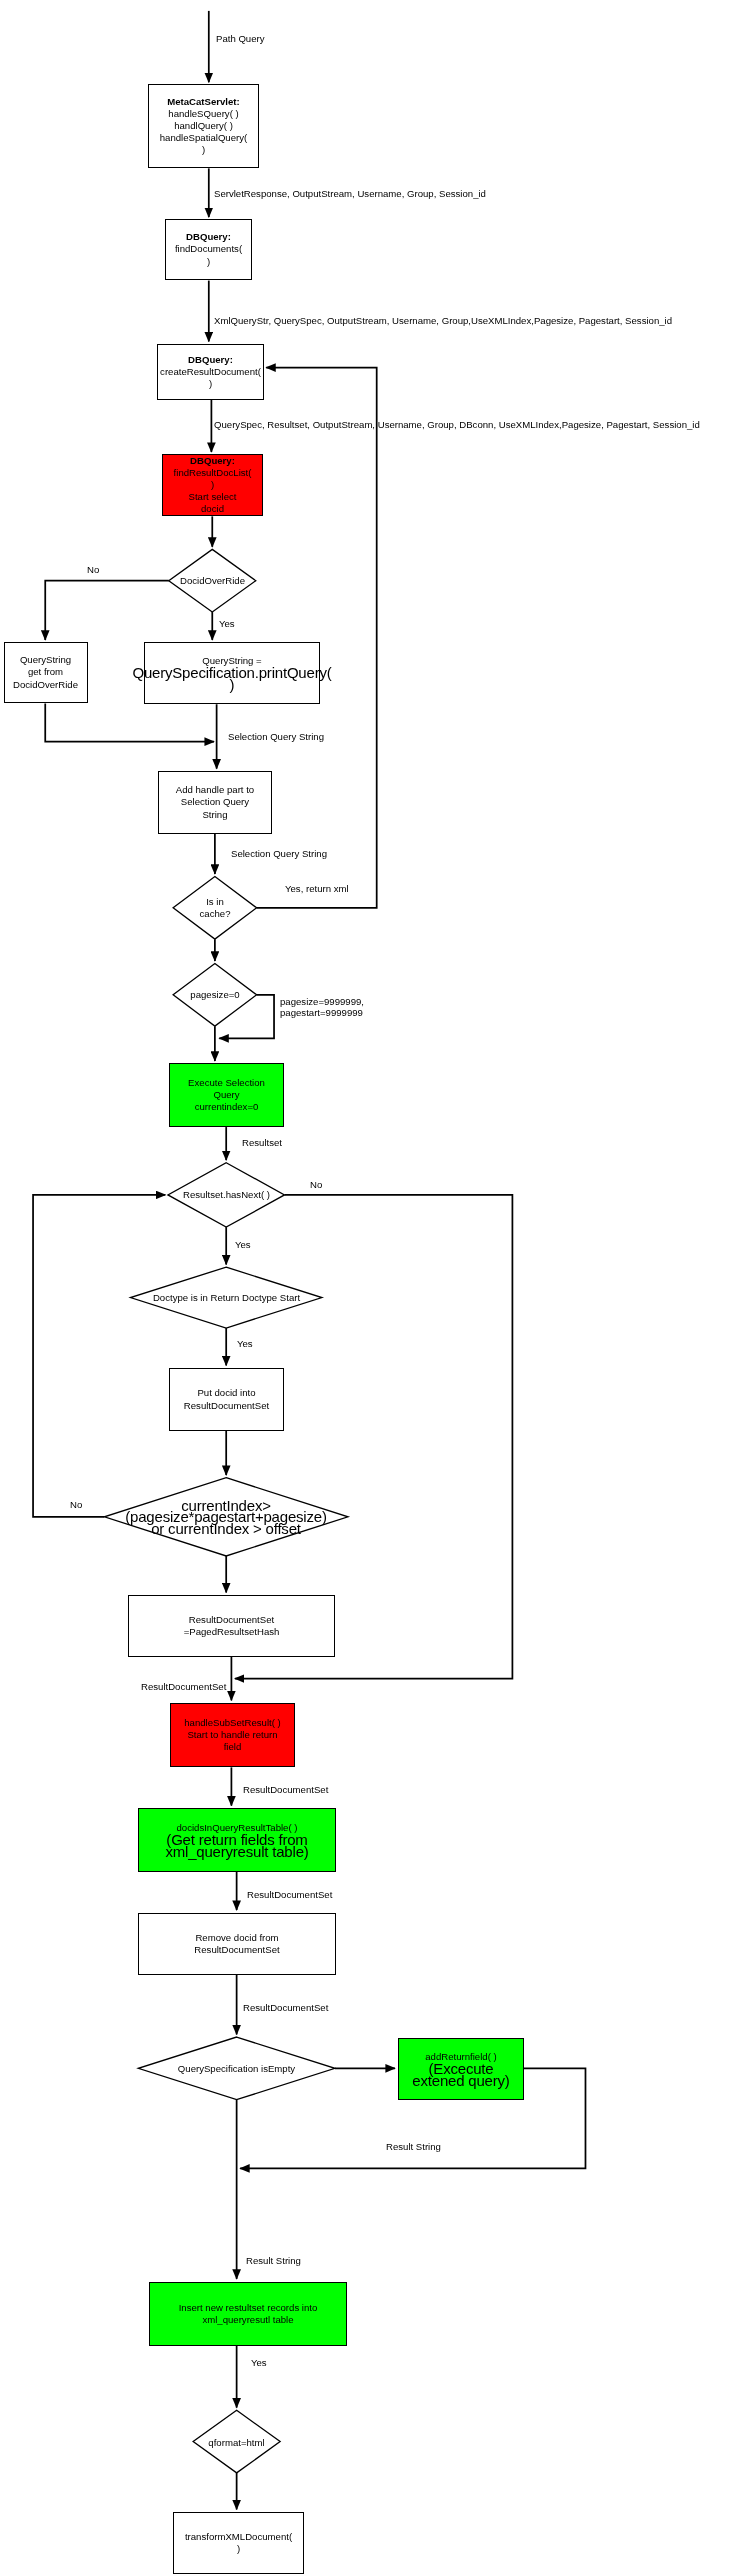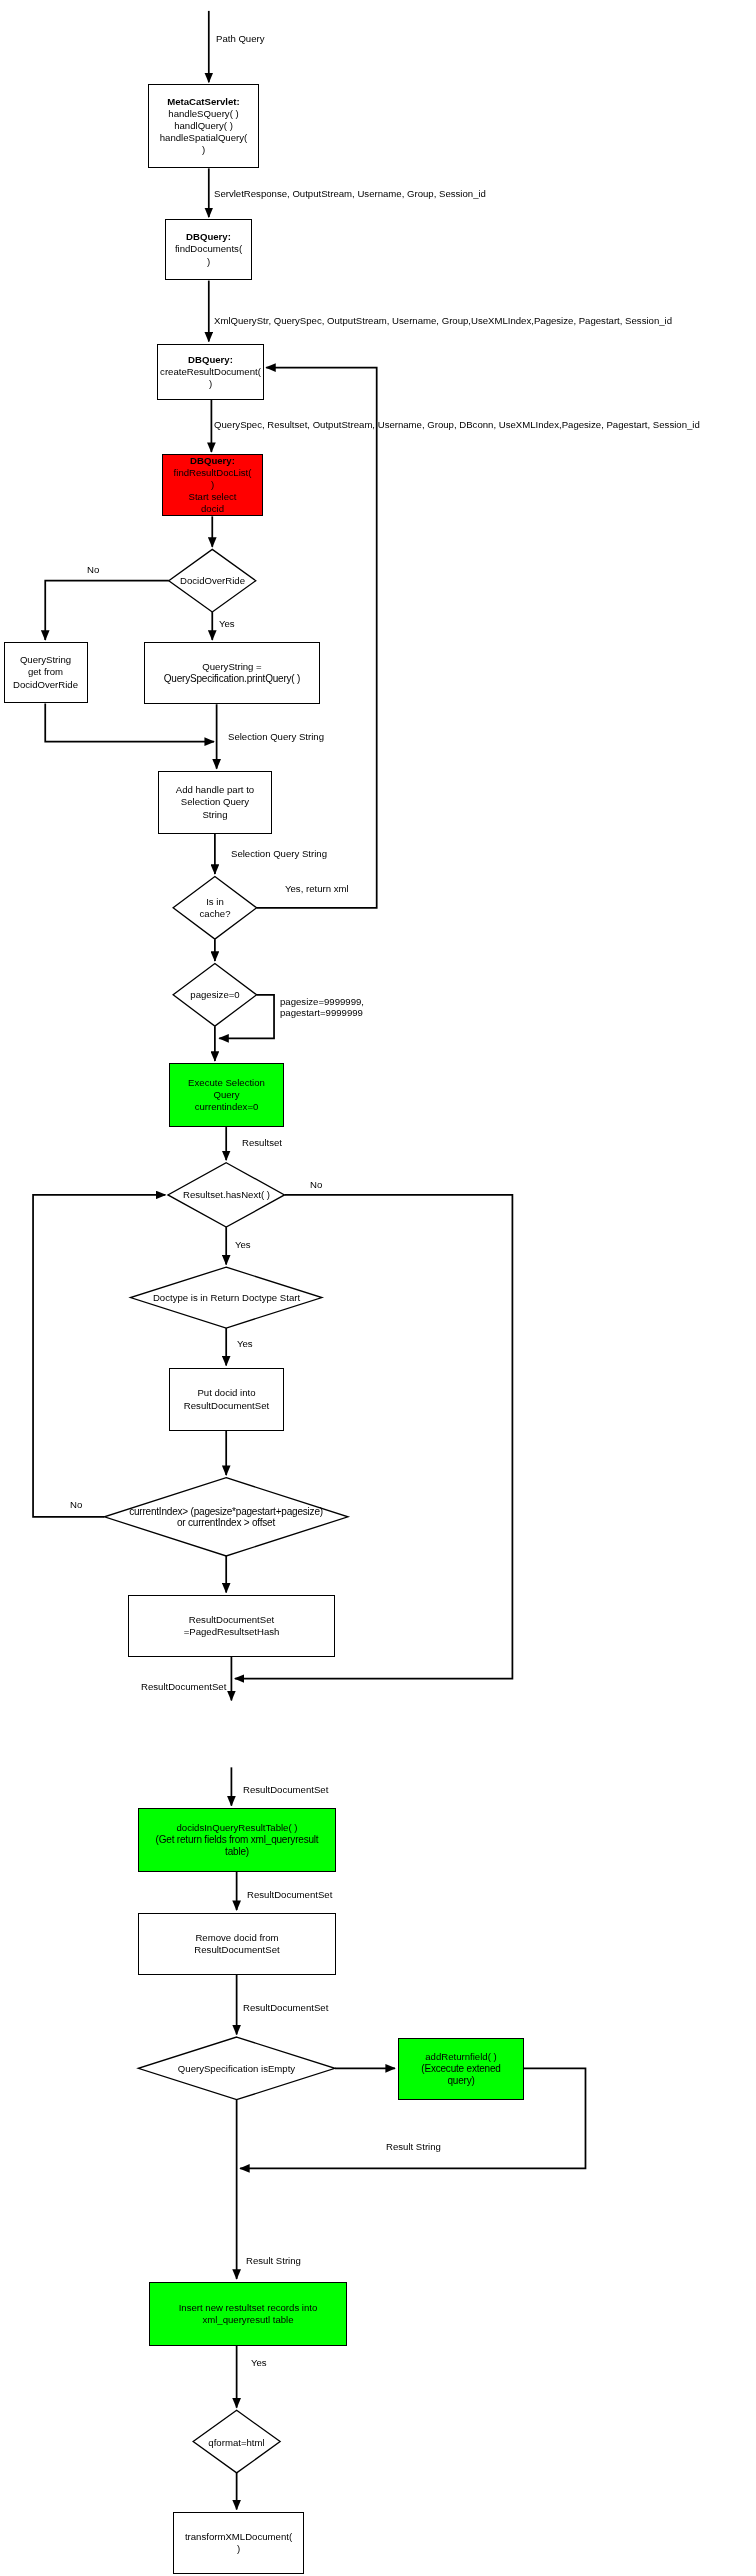--- a/index.html
+++ b/index.html
@@ -5,21 +5,21 @@
   html,body{margin:0;padding:0;background:#fff;}
   .canvas{position:relative;width:756px;height:2576px;background:#fff;
           font-family:"Liberation Sans",sans-serif;font-size:9.6px;color:#000;overflow:hidden;}
   svg.wires{position:absolute;left:0;top:0;}
   .box{position:absolute;border:1.7px solid #000;background:#fff;box-sizing:border-box;
        display:flex;flex-direction:column;align-items:center;justify-content:center;
        text-align:center;line-height:12.2px;padding:13px;}
   .box.red{background:var(--red,#ff0000);}
   .box.green{background:var(--green,#00ff00);}
   .bt{font-weight:bold;}
-  .tight{font-size:10px;letter-spacing:-0.2px;}
+  .tight{font-size:15px;letter-spacing:-0.2px;}
   .dlbl{position:absolute;display:flex;flex-direction:column;align-items:center;justify-content:center;
         text-align:center;line-height:11.3px;pointer-events:none;}
   .lbl{position:absolute;white-space:nowrap;line-height:11.3px;}
 </style>
 </head>
 <body>
 
 <div class="canvas">
 
   <svg class="wires" width="756" height="2576" viewBox="0 0 869 2960">
@@ -118,20 +118,24 @@
 
   <div class="box" style="left:169px;top:1368px;width:115px;height:63px">
     <div>Put docid into</div>
     <div>ResultDocumentSet</div>
   </div>
 
   <div class="box" style="left:128px;top:1595px;width:207px;height:62px">
     <div>ResultDocumentSet =PagedResultsetHash</div>
   </div>
 
+  <div class="box red" style="left:170px;top:1703px;width:125px;height:64px">
+    <div>handleSubSetResult( )</div>
+    <div>Start to handle return field</div>
+  </div>
 
   <div class="box green" style="left:138px;top:1808px;width:198px;height:64px">
     <div>docidsInQueryResultTable( )</div>
     <div class="tight">(Get return fields from xml_queryresult table)</div>
   </div>
 
   <div class="box" style="left:138px;top:1913px;width:198px;height:62px">
     <div>Remove docid from ResultDocumentSet</div>
   </div>
 

